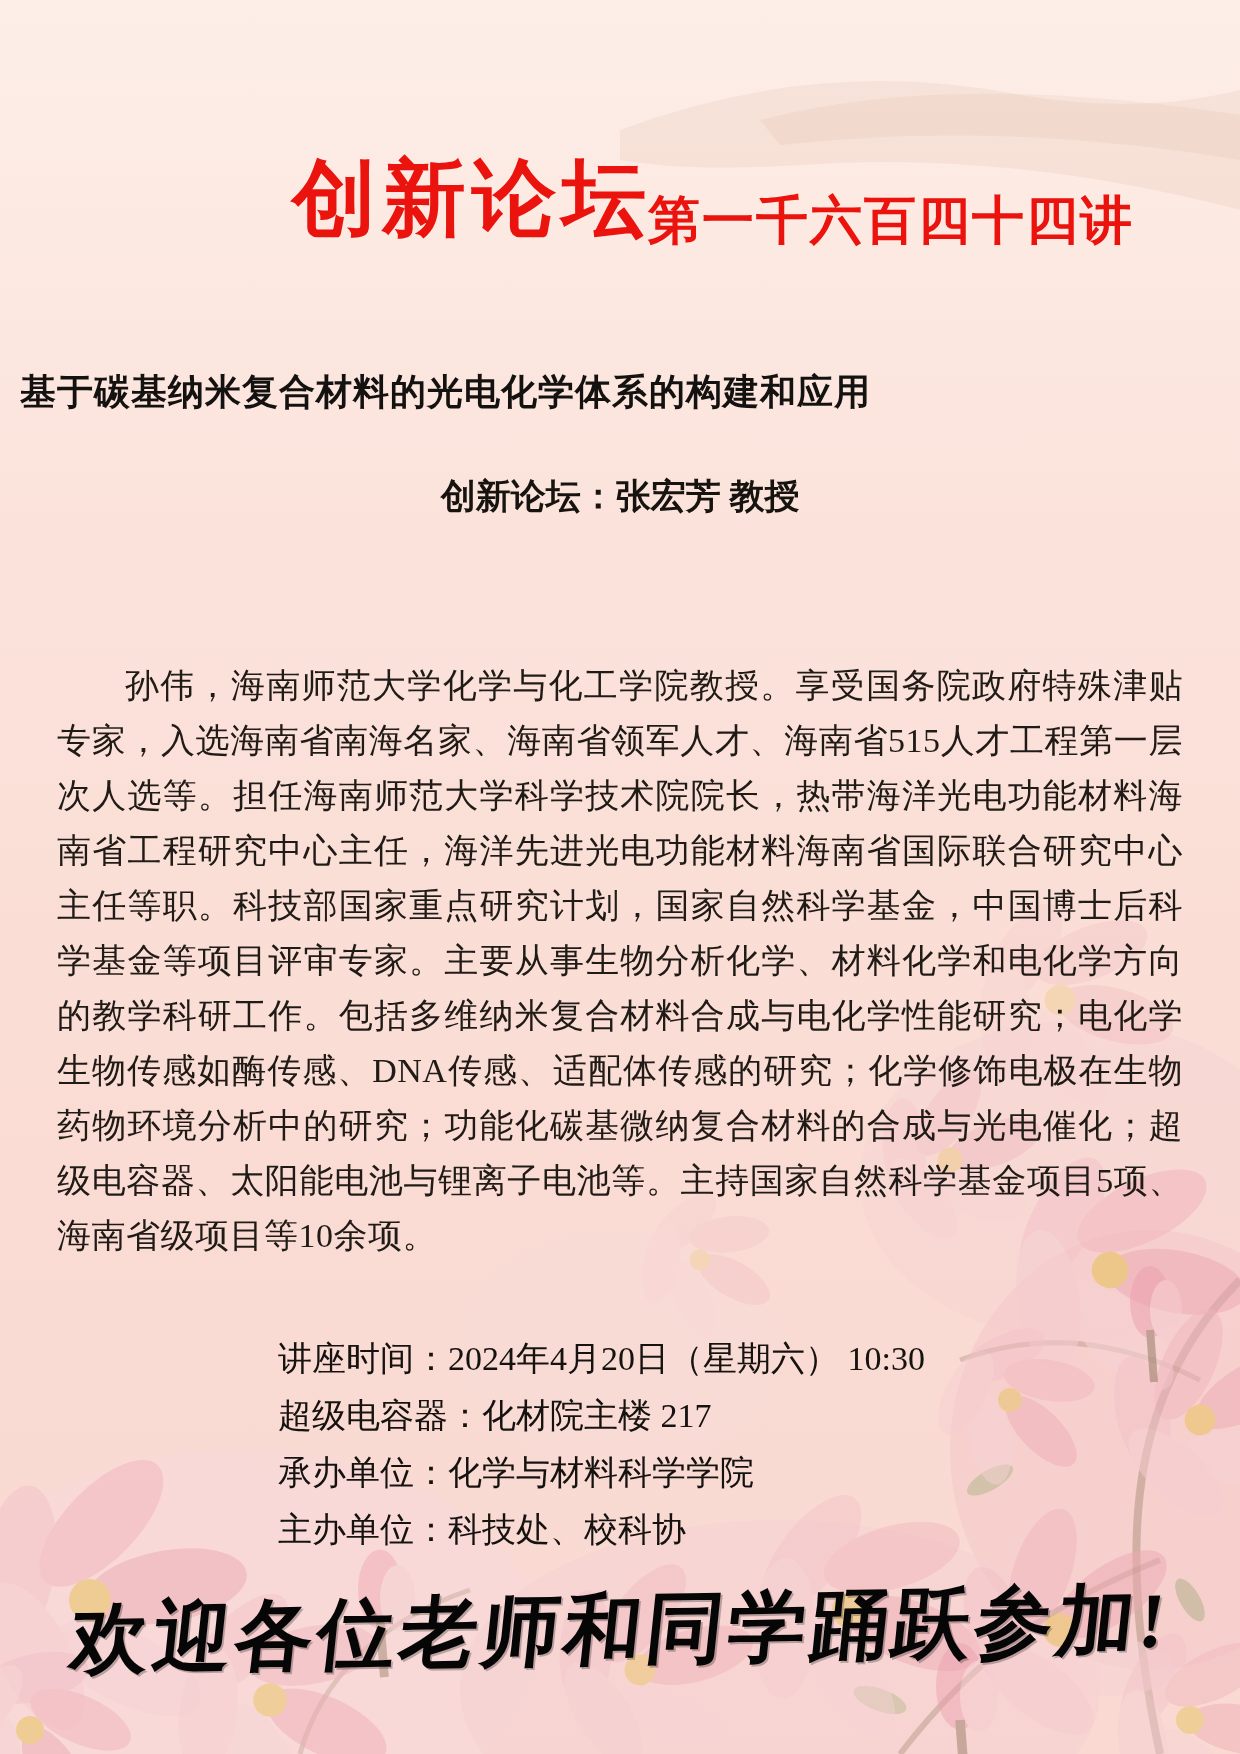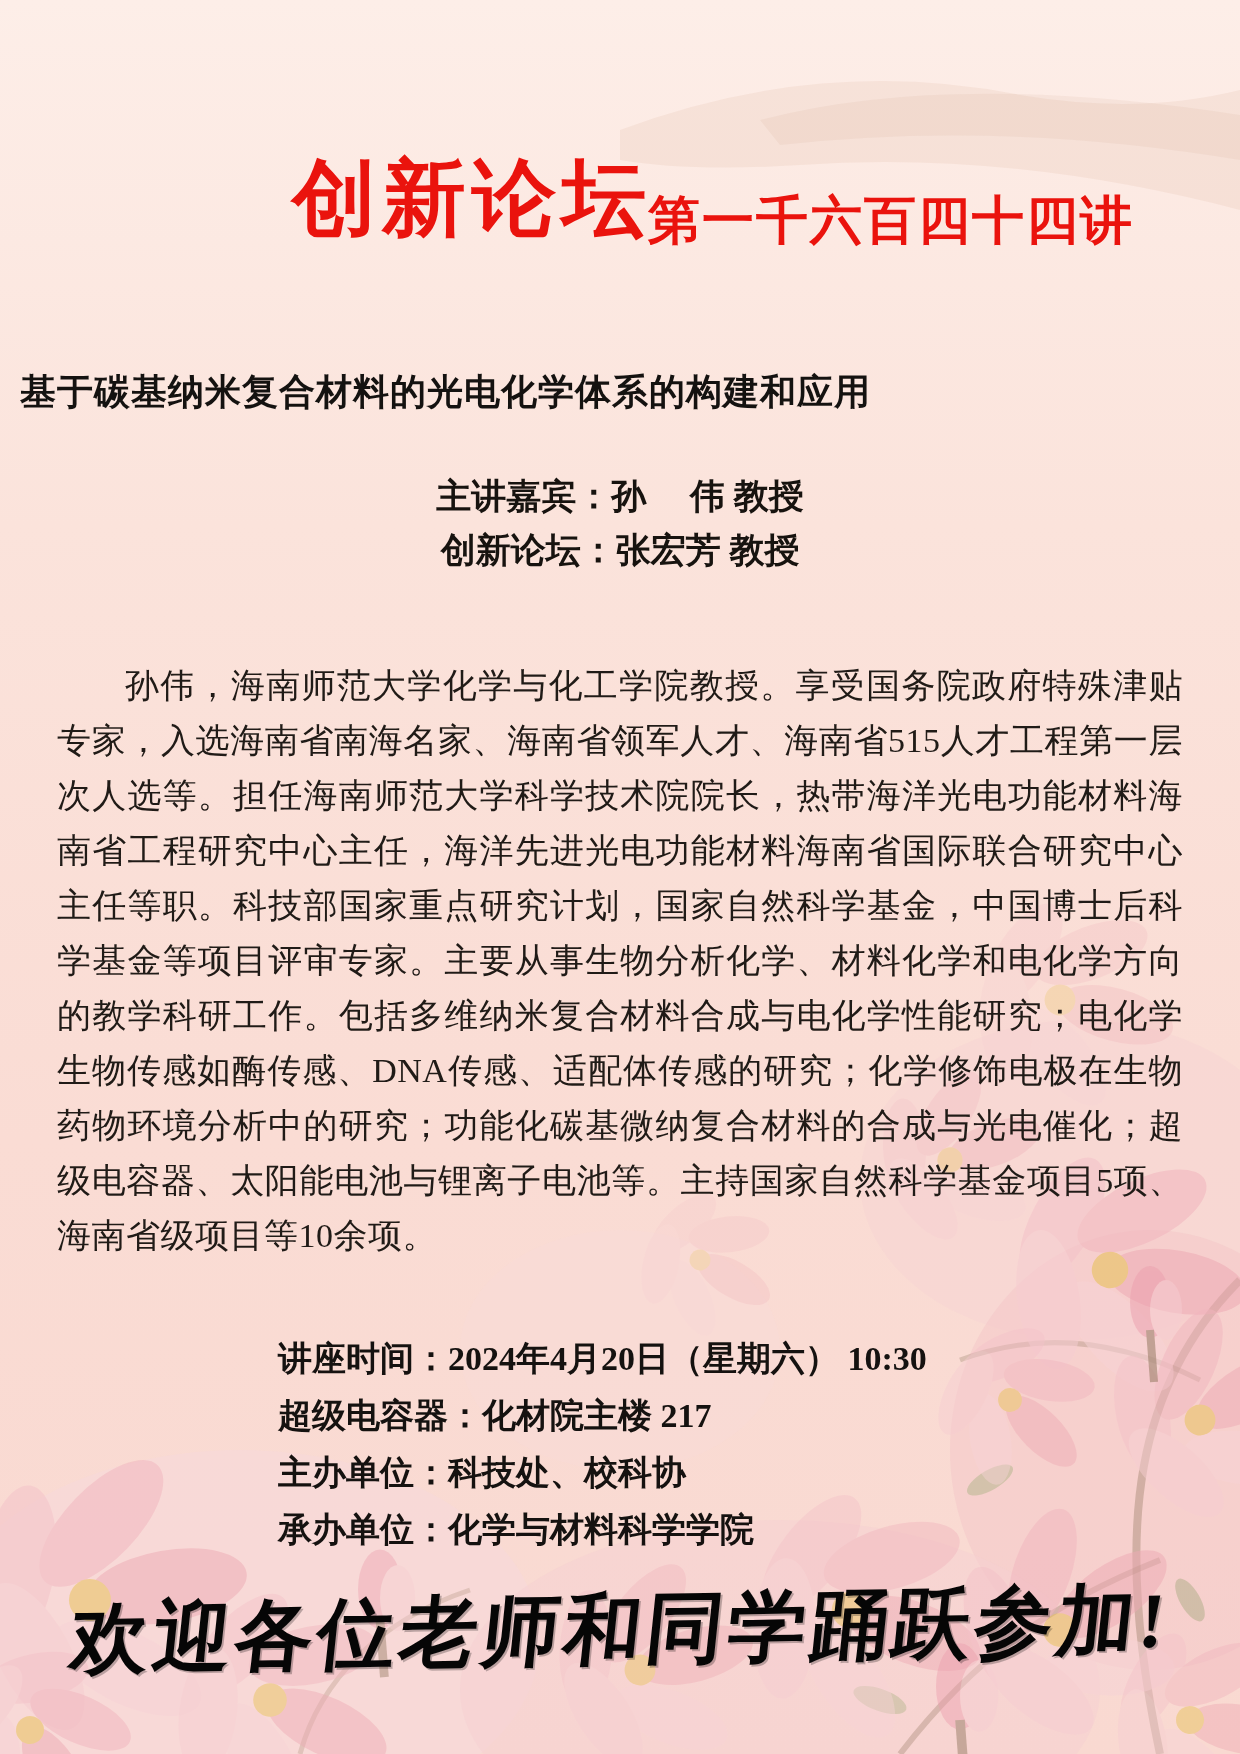--- a/index.html
+++ b/index.html
@@ -63,21 +63,21 @@
     color:#201b17;
     text-align:justify; text-justify:inter-ideograph;
     text-indent:2em;
     letter-spacing:0.5px;
     font-family:Liberation Serif, serif;
   }
 
   
   .details{
     position:absolute; left:278px; top:1330px;
-    font-size:34px; font-weight:700; color:#151210;
+    font-size:34px; font-weight:400; color:#151210;
     line-height:57px; white-space:nowrap;
   }
   .details .row span{ display:inline; }
 
   
   .footer-line{
     position:absolute; top:1578px; left:0; width:100%;
     text-align:center;
     font-size:78px; font-weight:900; color:#060606;
     transform:skewX(-7deg) rotate(-1deg);
@@ -148,37 +148,36 @@
 
   <div class="content">
 
 
     <div class="forum-title">创新论坛</div>
     <div class="lecture-no">第一千六百四十四讲</div>
 
     <div class="main-title">基于碳基纳米复合材料的光电化学体系的构建和应用</div>
 
     <div class="speakers">
-      <div>主讲嘉宾：孙　 伟  教授</div>
       <div>创新论坛：张宏芳  教授</div>
     </div>
 
     <p class="bio">孙伟，海南师范大学化学与化工学院教授。享受国务院政府特殊津贴专家，入选海南省南海名家、海南省领军人才、海南省515人才工程第一层次人选等。担任海南师范大学科学技术院院长，热带海洋光电功能材料海南省工程研究中心主任，海洋先进光电功能材料海南省国际联合研究中心主任等职。科技部国家重点研究计划，国家自然科学基金，中国博士后科学基金等项目评审专家。主要从事生物分析化学、材料化学和电化学方向的教学科研工作。包括多维纳米复合材料合成与电化学性能研究；电化学生物传感如酶传感、DNA传感、适配体传感的研究；化学修饰电极在生物药物环境分析中的研究；功能化碳基微纳复合材料的合成与光电催化；超级电容器、太阳能电池与锂离子电池等。主持国家自然科学基金项目5项、海南省级项目等10余项。</p>
 
     <div class="details">
       <div class="row">
         <span>讲座时间：</span><span>2024年4月20日（星期六）  10:30</span>
       </div>
       <div class="row">
         <span>超级电容器：</span><span>化材院主楼 217</span>
       </div>
       <div class="row">
-        <span>主办单位：</span><span>科技处、校科协</span>
+        <span>承办单位：</span><span>化学与材料科学学院</span>
       </div>
       <div class="row">
-        <span>承办单位：</span><span>化学与材料科学学院</span>
+        <span>主办单位：</span><span>科技处、校科协</span>
       </div>
     </div>
 
     <div class="footer-line">欢迎各位老师和同学踊跃参加!</div>
 
   </div>
 </div>
 
 </body></html>

